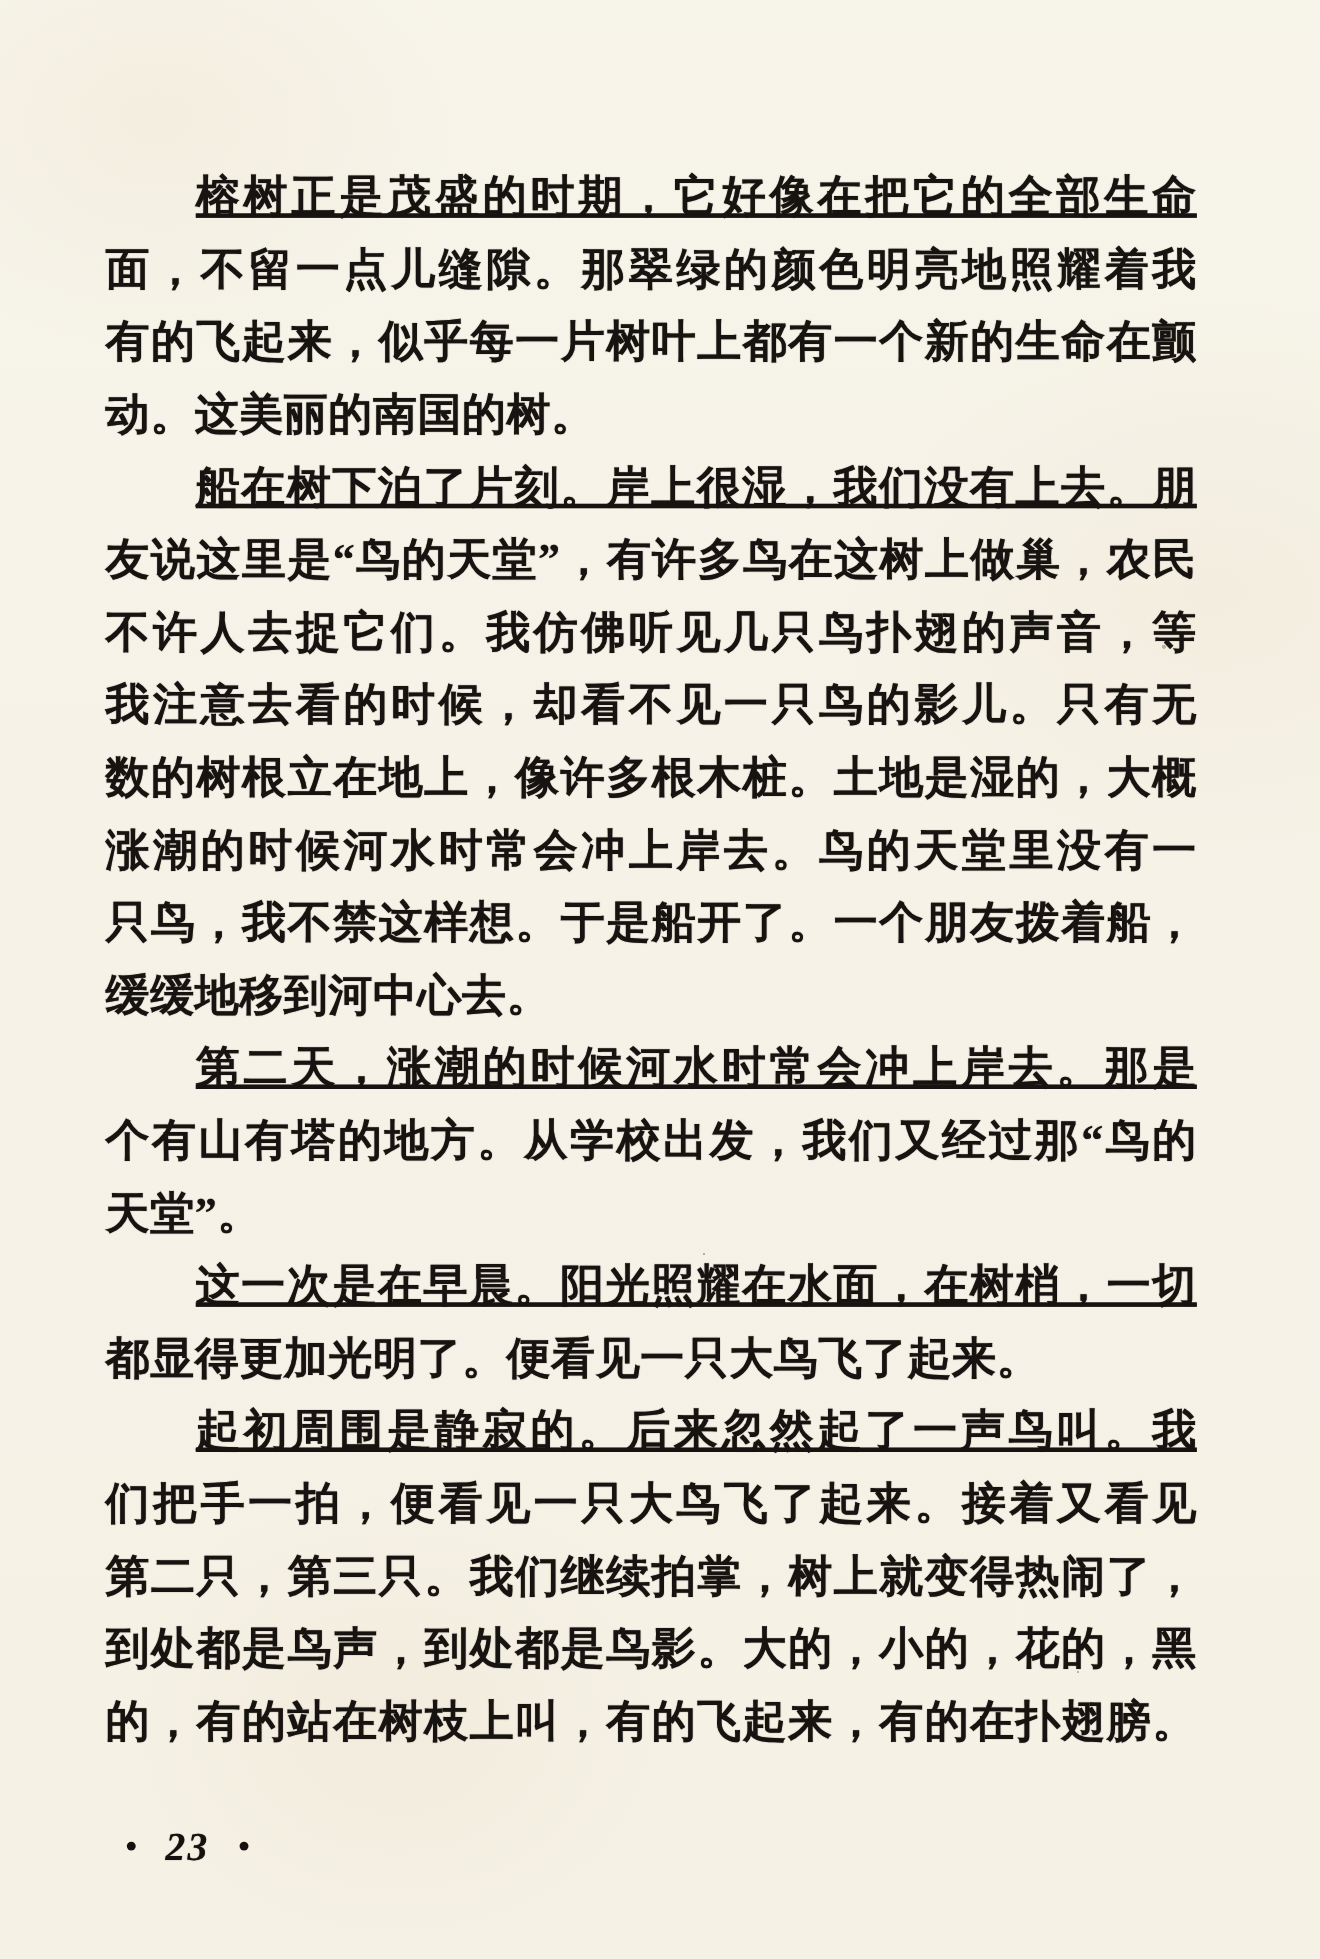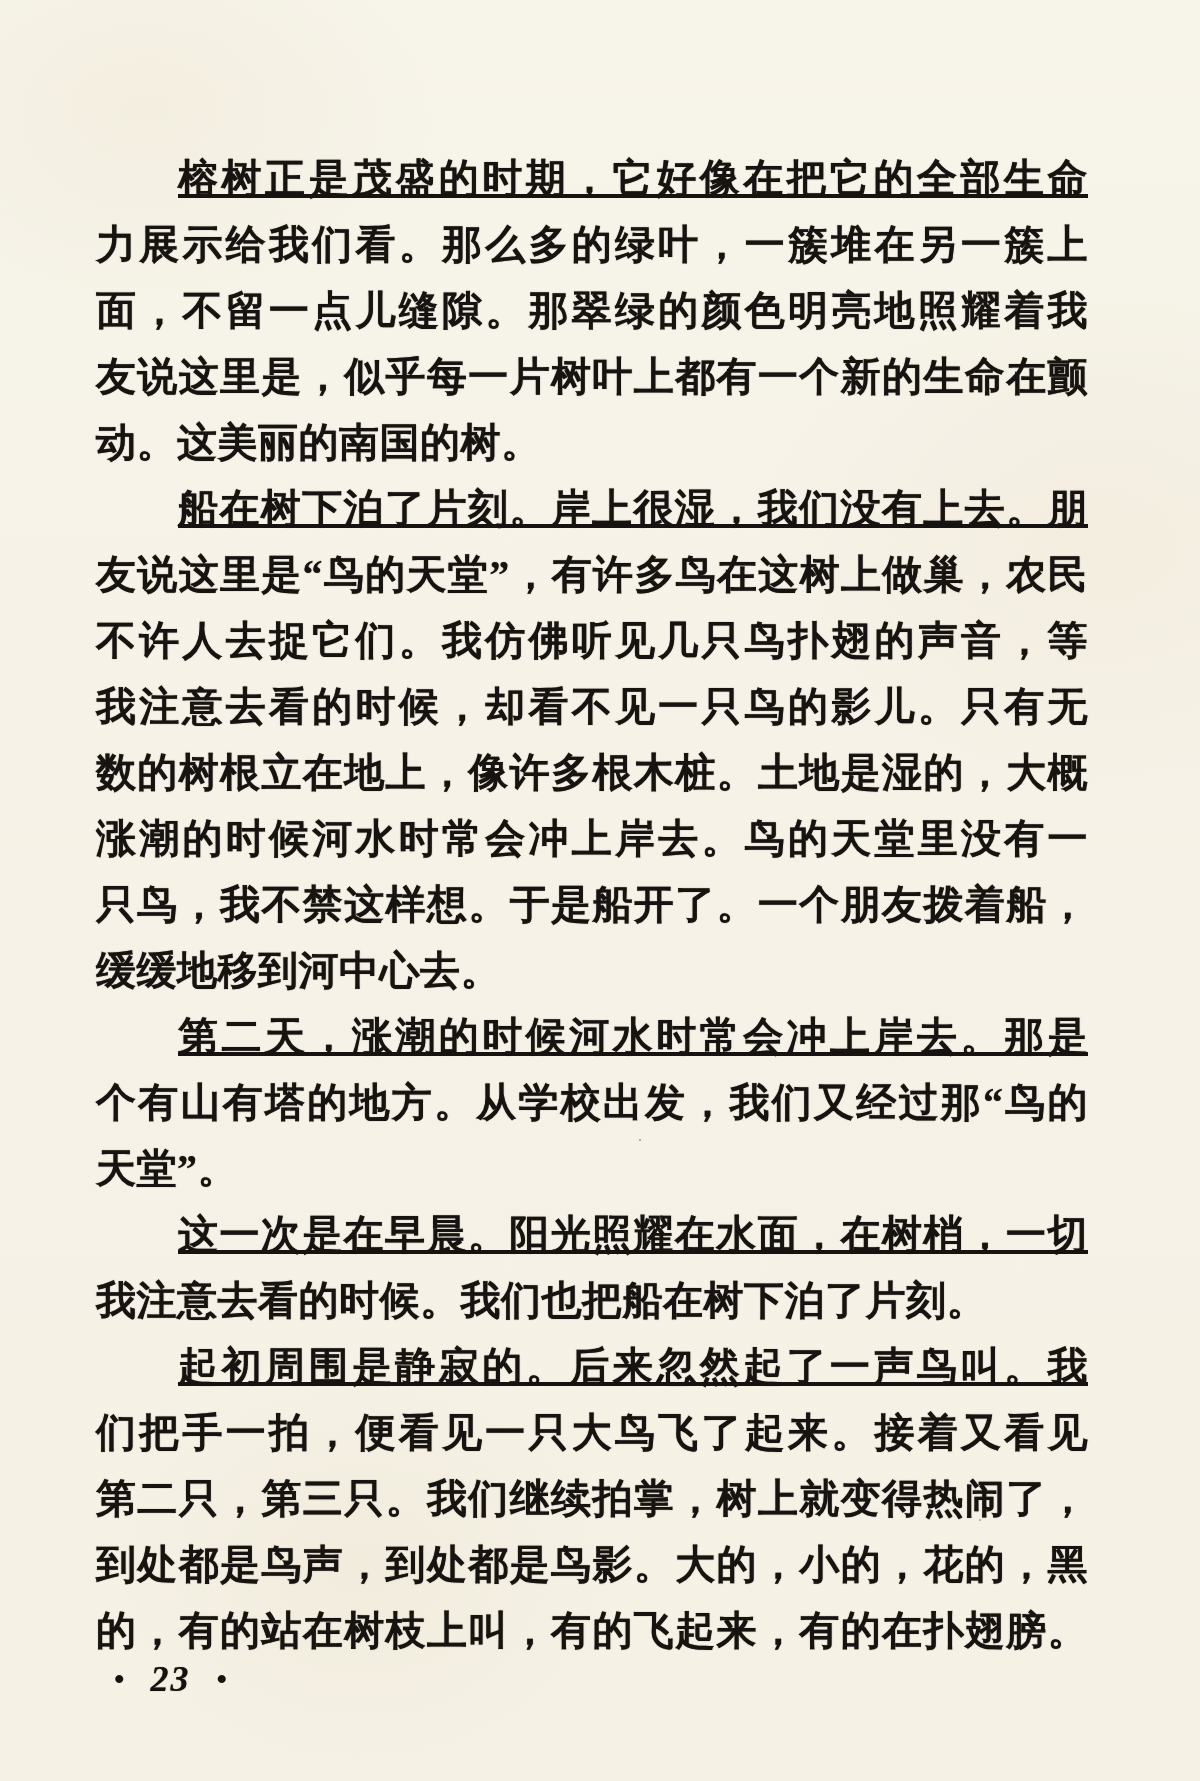--- a/index.html
+++ b/index.html
@@ -75,37 +75,36 @@
     letter-spacing: 2px;
     text-shadow: 0 0 1px rgba(25,18,10,0.6);
   }
 </style>
 </head>
 <body>
 
 <div class="page">
   <div class="text-block">
       <div class="line ind">榕树正是茂盛的时期，它好像在把它的全部生命</div>
-      <div class="line">力展示给我们看。那么多的绿叶，一簇堆在另一簇上</div>
       <div class="line">面，不留一点儿缝隙。那翠绿的颜色明亮地照耀着我</div>
-      <div class="line">友说这里是，似乎每一片树叶上都有一个新的生命在颤</div>
+      <div class="line">有的飞起来，似乎每一片树叶上都有一个新的生命在颤</div>
       <div class="line nj">动。这美丽的南国的树。</div>
       <div class="line ind">船在树下泊了片刻。岸上很湿，我们没有上去。朋</div>
       <div class="line">友说这里是“鸟的天堂”，有许多鸟在这树上做巢，农民</div>
       <div class="line">不许人去捉它们。我仿佛听见几只鸟扑翅的声音，等</div>
       <div class="line">我注意去看的时候，却看不见一只鸟的影儿。只有无</div>
       <div class="line">数的树根立在地上，像许多根木桩。土地是湿的，大概</div>
       <div class="line">涨潮的时候河水时常会冲上岸去。鸟的天堂里没有一</div>
       <div class="line">只鸟，我不禁这样想。于是船开了。一个朋友拨着船，</div>
       <div class="line nj">缓缓地移到河中心去。</div>
       <div class="line ind">第二天，涨潮的时候河水时常会冲上岸去。那是</div>
       <div class="line">个有山有塔的地方。从学校出发，我们又经过那“鸟的</div>
       <div class="line nj">天堂”。</div>
       <div class="line ind">这一次是在早晨。阳光照耀在水面，在树梢，一切</div>
-      <div class="line nj">我注意去看的时候。我们也把船在树下泊了片刻。</div>
+      <div class="line nj">都显得更加光明了。便看见一只大鸟飞了起来。</div>
       <div class="line ind">起初周围是静寂的。后来忽然起了一声鸟叫。我</div>
       <div class="line">们把手一拍，便看见一只大鸟飞了起来。接着又看见</div>
       <div class="line">第二只，第三只。我们继续拍掌，树上就变得热闹了，</div>
       <div class="line">到处都是鸟声，到处都是鸟影。大的，小的，花的，黑</div>
       <div class="line">的，有的站在树枝上叫，有的飞起来，有的在扑翅膀。</div>
     </div>
   <div class="footer">
     <span class="dot">•</span>
     <span class="num">23</span>
     <span class="dot">•</span>

